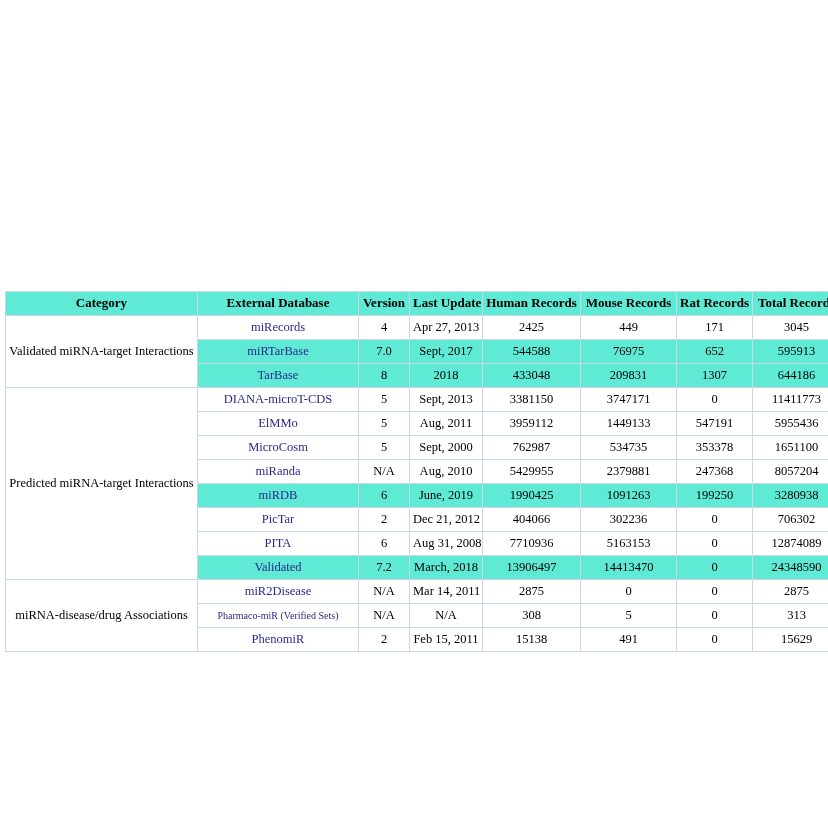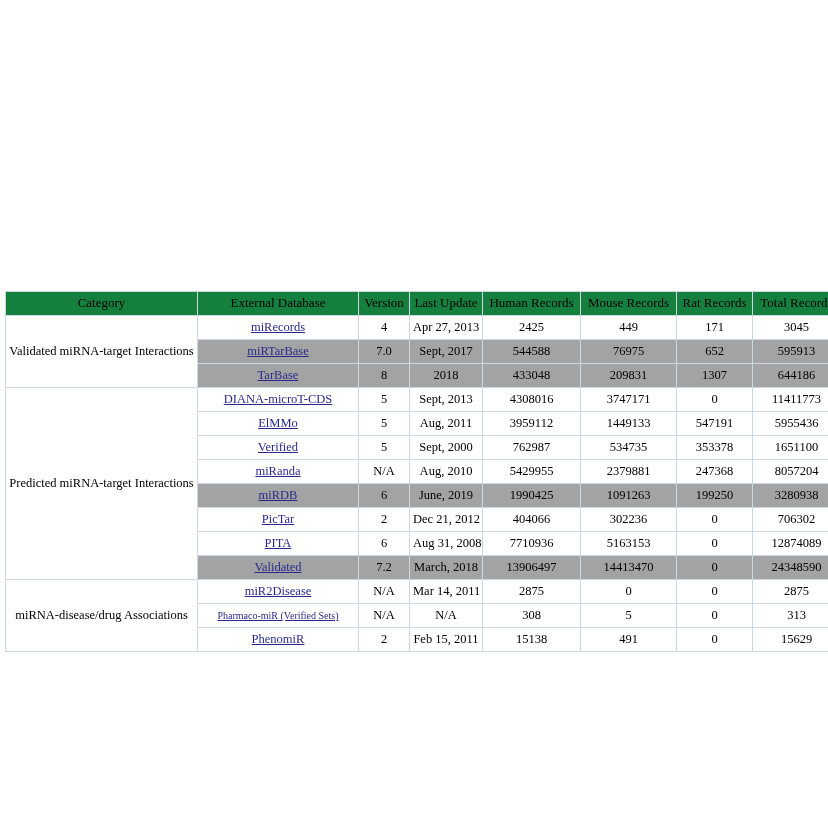--- a/index.html
+++ b/index.html
@@ -58,24 +58,24 @@
     padding: 2px 3px;
     text-align: center;
     vertical-align: middle;
     background: #ffffff;
     color: #000000;
     overflow: hidden;
     white-space: nowrap;
   }
 
   table.db th {
-    font-weight: normal;
+    font-weight: bold;
     font-size: 13px;
     height: 19px;
-    background: #15803d;
+    background: #5eead4;
   }
 
   table.db td {
     height: 19px;
   }
 
   
   col.c-cat   { width: 192px; }
   col.c-db    { width: 161px; }
   col.c-ver   { width: 51px;  }
@@ -84,25 +84,24 @@
   col.c-mou   { width: 96px;  }
   col.c-rat   { width: 76px;  }
   col.c-tot   { width: 88px;  }
 
   td.cat-cell {
     vertical-align: middle;
     font-size: 12.5px;
     background: #ffffff;
   }
 
-  tr.shaded td { background: #a3a3a3; }
+  tr.shaded td { background: #5eead4; }
 
   a.dblink {
     color: #2a2a8c;
-    text-decoration: underline;
     font-size: 12.5px;
     cursor: pointer;
   }
   a.dblink.small { font-size: 10px; }
 </style>
 </head>
 <body>
 
 <div class="page">
 
@@ -159,36 +158,36 @@
             <td>433048</td>
             <td>209831</td>
             <td>1307</td>
             <td>644186</td>
           </tr>
           <tr>
             <td class="cat-cell" rowspan="8">Predicted miRNA-target Interactions</td>
             <td><a class="dblink">DIANA-microT-CDS</a></td>
             <td>5</td>
             <td>Sept, 2013</td>
-            <td>4308016</td>
+            <td>3381150</td>
             <td>3747171</td>
             <td>0</td>
             <td>11411773</td>
           </tr>
           <tr>
             <td><a class="dblink">ElMMo</a></td>
             <td>5</td>
             <td>Aug, 2011</td>
             <td>3959112</td>
             <td>1449133</td>
             <td>547191</td>
             <td>5955436</td>
           </tr>
           <tr>
-            <td><a class="dblink">Verified</a></td>
+            <td><a class="dblink">MicroCosm</a></td>
             <td>5</td>
             <td>Sept, 2000</td>
             <td>762987</td>
             <td>534735</td>
             <td>353378</td>
             <td>1651100</td>
           </tr>
           <tr>
             <td><a class="dblink">miRanda</a></td>
             <td>N/A</td>

